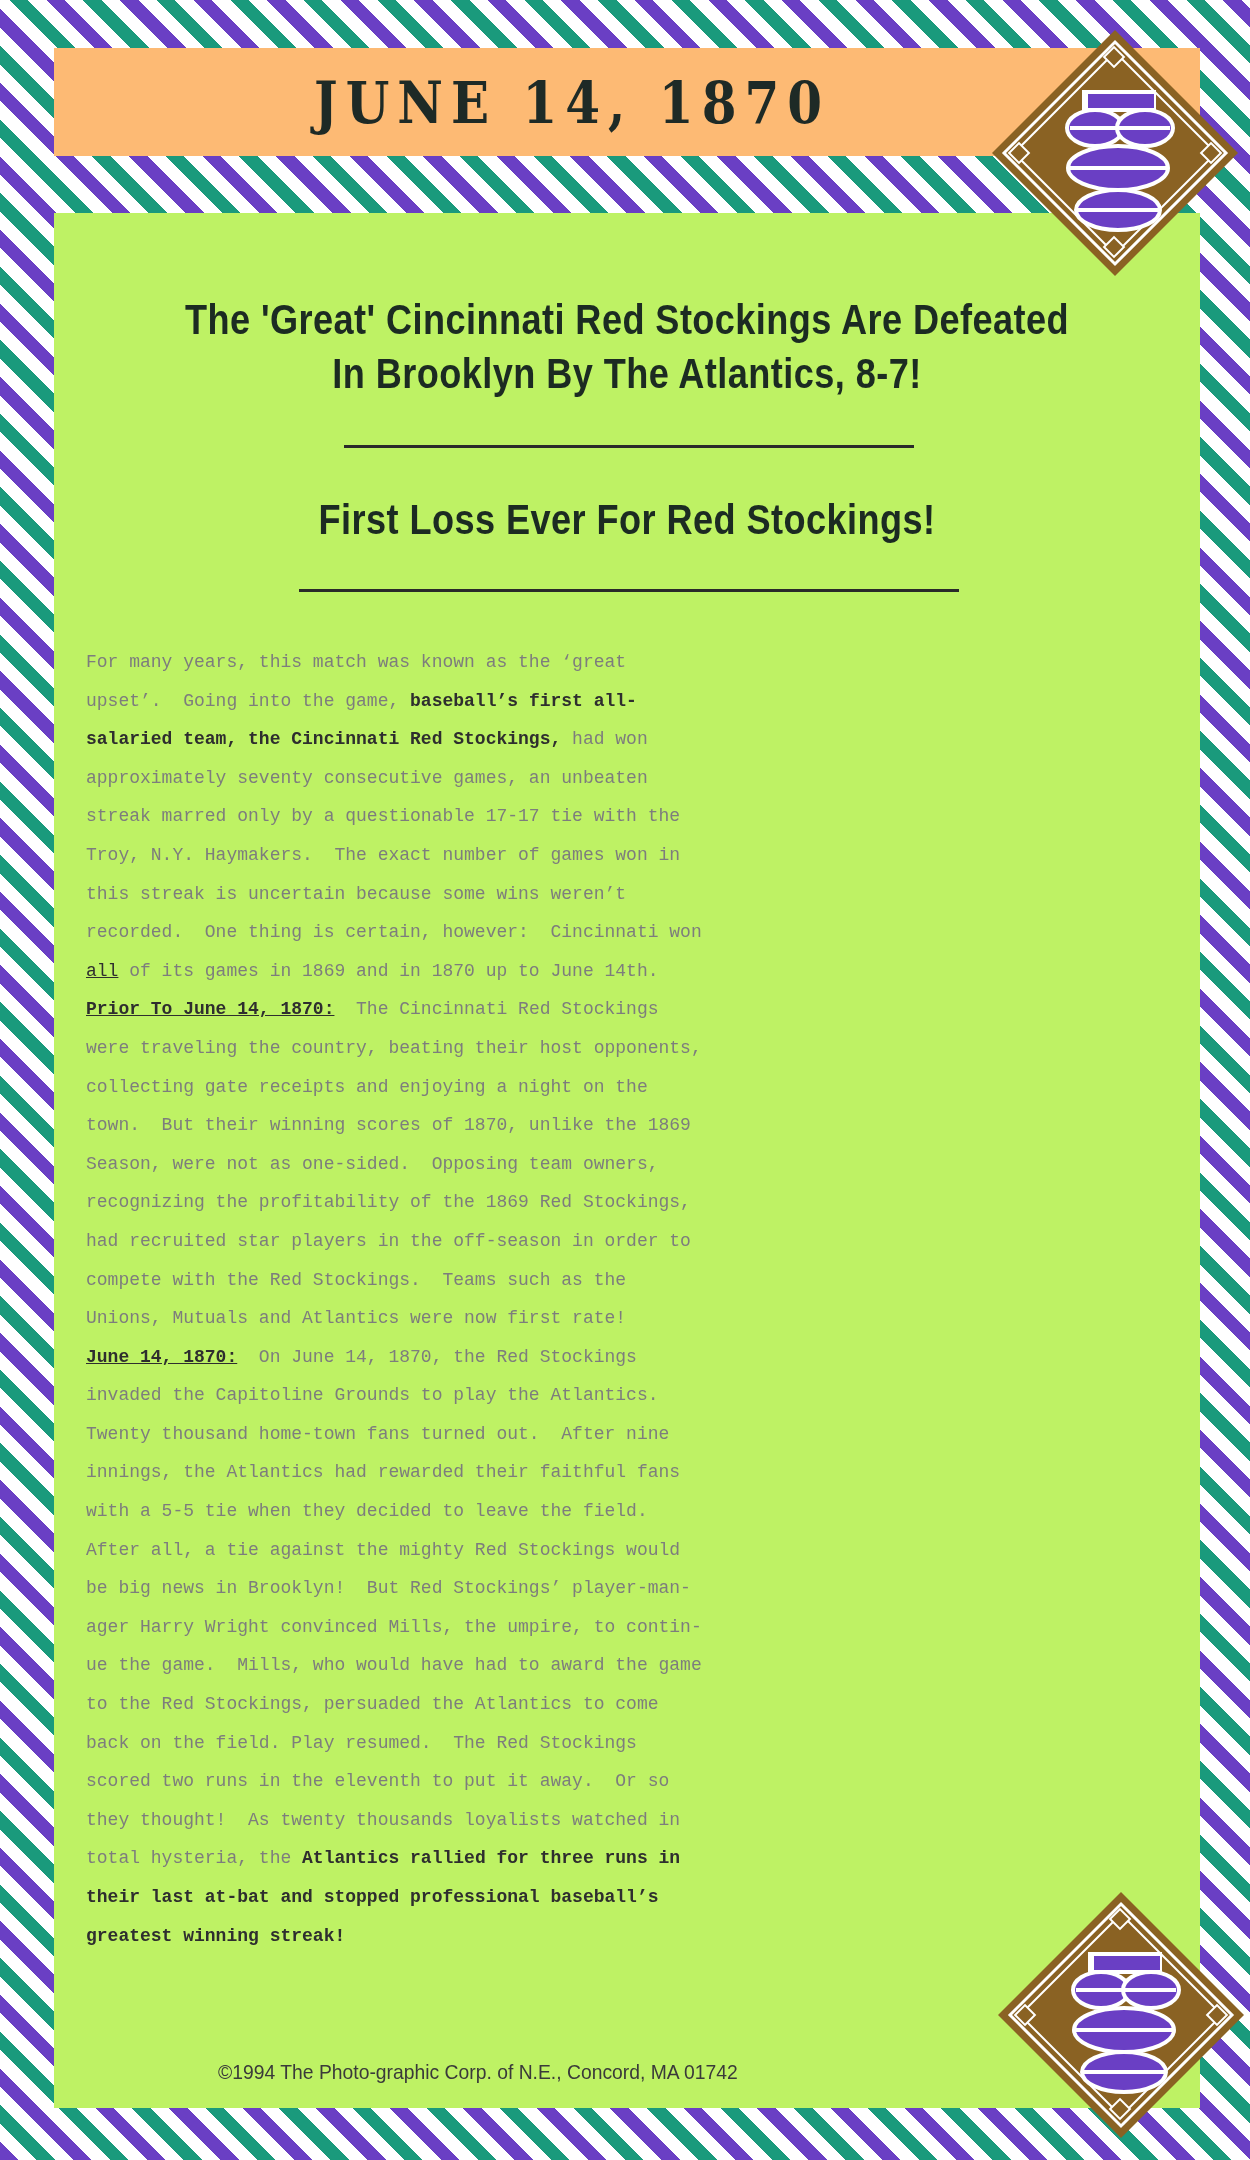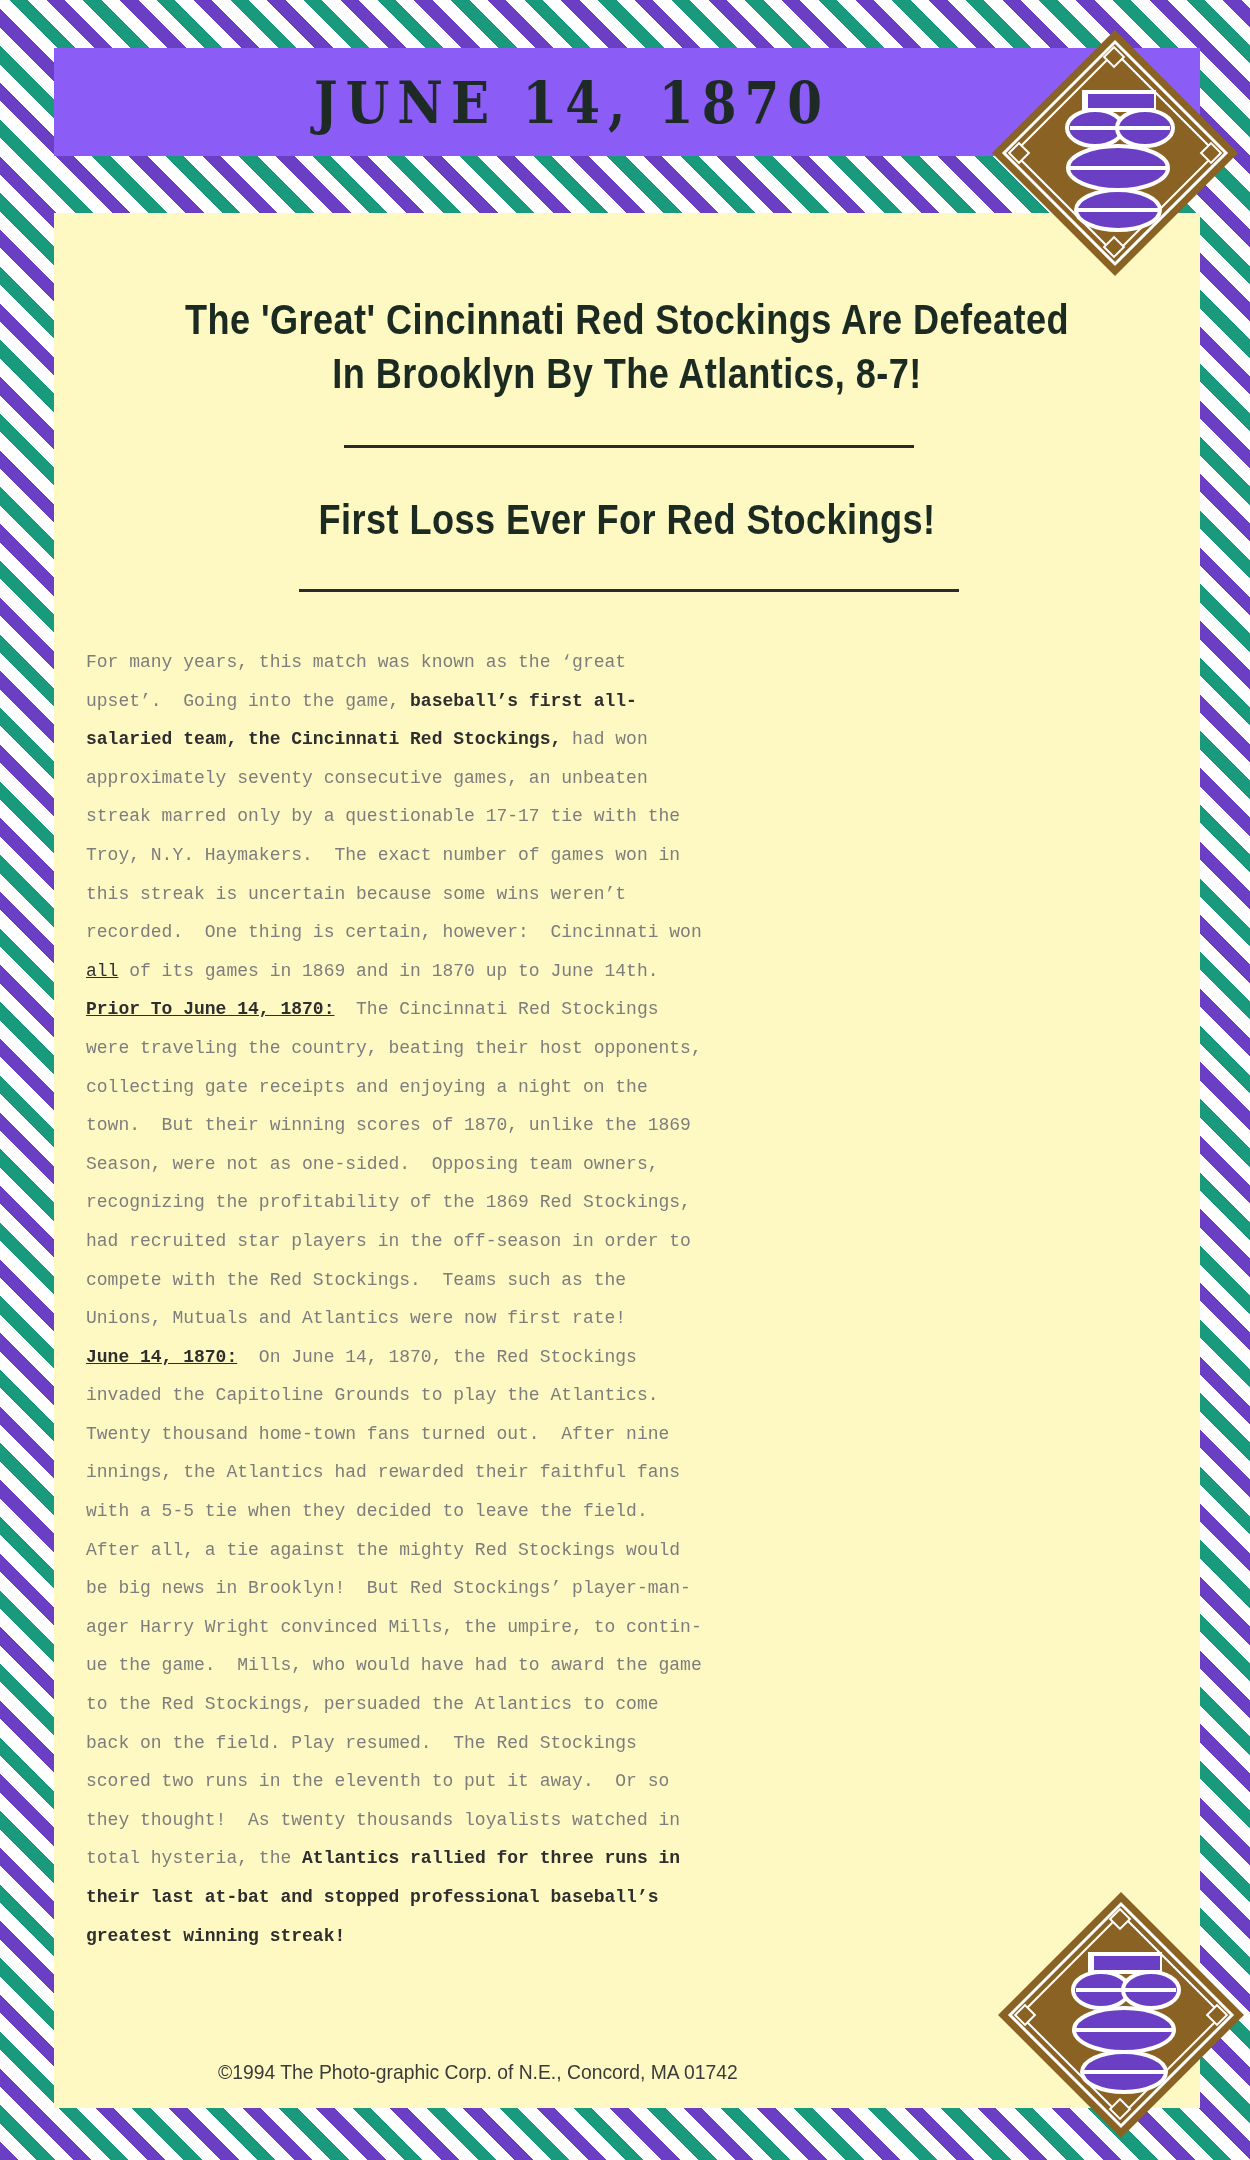--- a/index.html
+++ b/index.html
@@ -5,30 +5,30 @@
   html, body { margin:0; padding:0; }
   body { width:1250px; height:2160px; position:relative; overflow:hidden; background:#fdfcf9; }
   .stripes {
     position:absolute; inset:0;
     background: repeating-linear-gradient(45deg,
       #6a3fc4 0px, #6a3fc4 13px, #ffffff 13px, #ffffff 26px,
       #1a9a7c 26px, #1a9a7c 39px, #ffffff 39px, #ffffff 52px);
   }
   .title-band {
     position:absolute; left:54px; top:48px; width:1146px; height:108px;
-    background:#8b5cf6; display:flex; align-items:center; justify-content:center;text-align:right;
+    background:#fdba74; display:flex; align-items:center; justify-content:center;text-align:right;
   }
   .date {
     font-family:"DejaVu Serif", "Liberation Serif", serif; font-weight:bold;
     font-size:50px; letter-spacing:8px; color:#1e2a26; transform:scaleY(1.15);
     margin-left:-110px;
   }
   .main-panel {
     position:absolute; left:54px; top:213px; width:1146px; height:1895px;
-    background:#fef9c3;
+    background:#bef264;
     text-decoration:underline;
   }
   .headline {
     position:absolute; left:0; width:1146px; text-align:center;
     font-family:"Liberation Sans", "DejaVu Sans", sans-serif; font-weight:bold;
     color:#1c2b22; font-size:42px; line-height:54px; transform:scaleX(0.86);
     transform-origin:center; letter-spacing:0.5px;
   }
   .h1 { top:80px; }
   .h2 { top:280px; }

